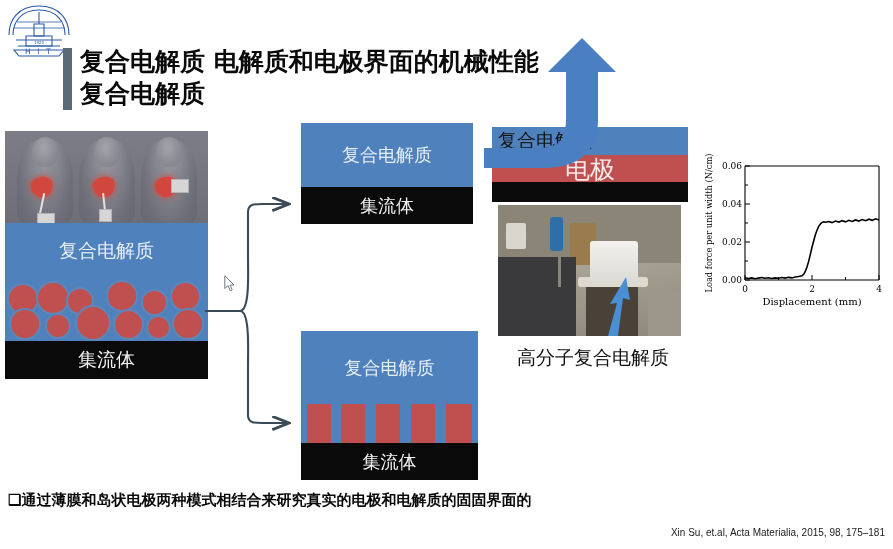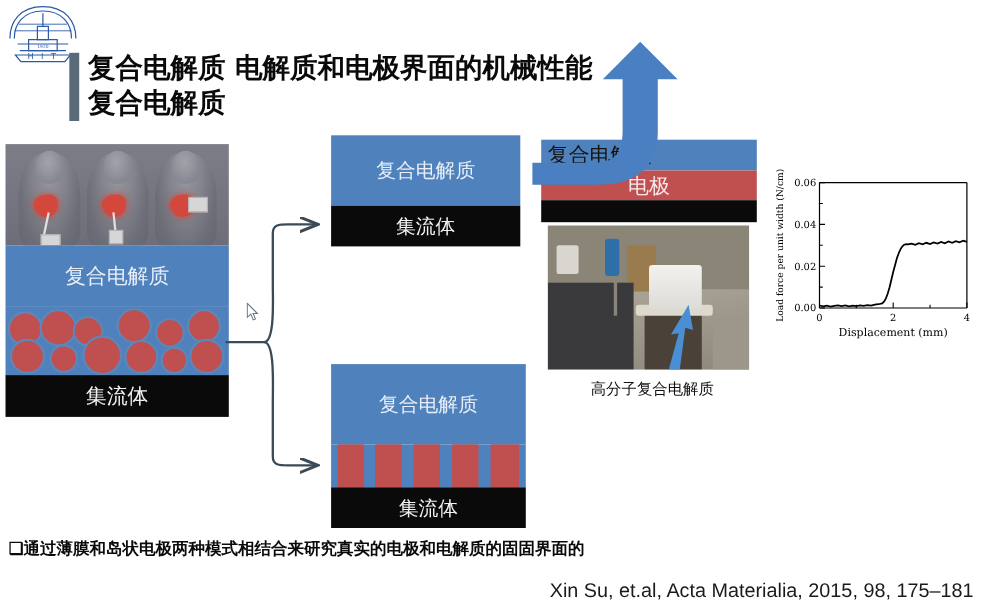--- a/index.html
+++ b/index.html
@@ -65,37 +65,37 @@
   #fig-mid-bot .electrolyte span{color:#e8eef7;font-size:18px;}
   #fig-mid-bot .islands{height:39px;background:#4f82bd;position:relative;}
   .island{position:absolute;top:0;bottom:0;background:#c04f4f;}
   #fig-mid-bot .collector{height:37px;background:#0a0a0a;}
   #fig-mid-bot .collector span{color:#f2f2f2;font-size:18px;}
   
   #fig-right{left:492px;top:127px;width:196px;}
   #fig-right .electrolyte{height:28px;background:#4f82bd;}
   #fig-right .electrolyte span{left:6px;right:auto;text-align:left;color:#141414;font-size:19px;}
   #fig-right .film{height:27px;background:#c04f4f;}
-  #fig-right .film span{color:#f6e9e9;font-size:19px;}
+  #fig-right .film span{color:#f6e9e9;font-size:25px;}
   #fig-right .collector{height:20px;background:#0a0a0a;}
   
   #lab-photo{position:absolute;left:498px;top:205px;width:183px;height:131px;overflow:hidden;
     background:linear-gradient(170deg,#b9b3a6 0%,#a9a396 45%,#8e887c 100%);}
   .pph{position:absolute;}
   #caption{position:absolute;left:498px;top:345px;width:190px;text-align:center;
-    font-family:"DejaVu Serif","Liberation Serif",serif;font-size:14px;color:#111;}
+    font-family:"DejaVu Serif","Liberation Serif",serif;font-size:19px;color:#111;}
   
   #chart{position:absolute;left:701px;top:152px;width:184px;height:158px;background:#fff;}
   #chart svg{display:block;}
   
   #bullet{position:absolute;left:8px;top:490px;width:700px;
     font-size:15px;font-weight:bold;line-height:1.38;color:#0a0a0a;
     font-family:Liberation Sans, sans-serif;}
   #bullet .l2{display:block;}
-  #citation{position:absolute;right:8px;top:527px;font-size:18px;color:#1a1a1a;
+  #citation{position:absolute;right:8px;top:527px;font-size:10px;color:#1a1a1a;
     font-family:"Liberation Sans","DejaVu Sans",sans-serif;}
   
   #connectors{position:absolute;left:0;top:0;width:893px;height:549px;pointer-events:none;}
   #cursor{position:absolute;left:224px;top:275px;width:12px;height:17px;}
 </style>
 </head>
 <body>
 
 <svg id="logo" viewBox="0 0 70 62">
   <g stroke="#2b5aa8" fill="none" stroke-width="1.1">

